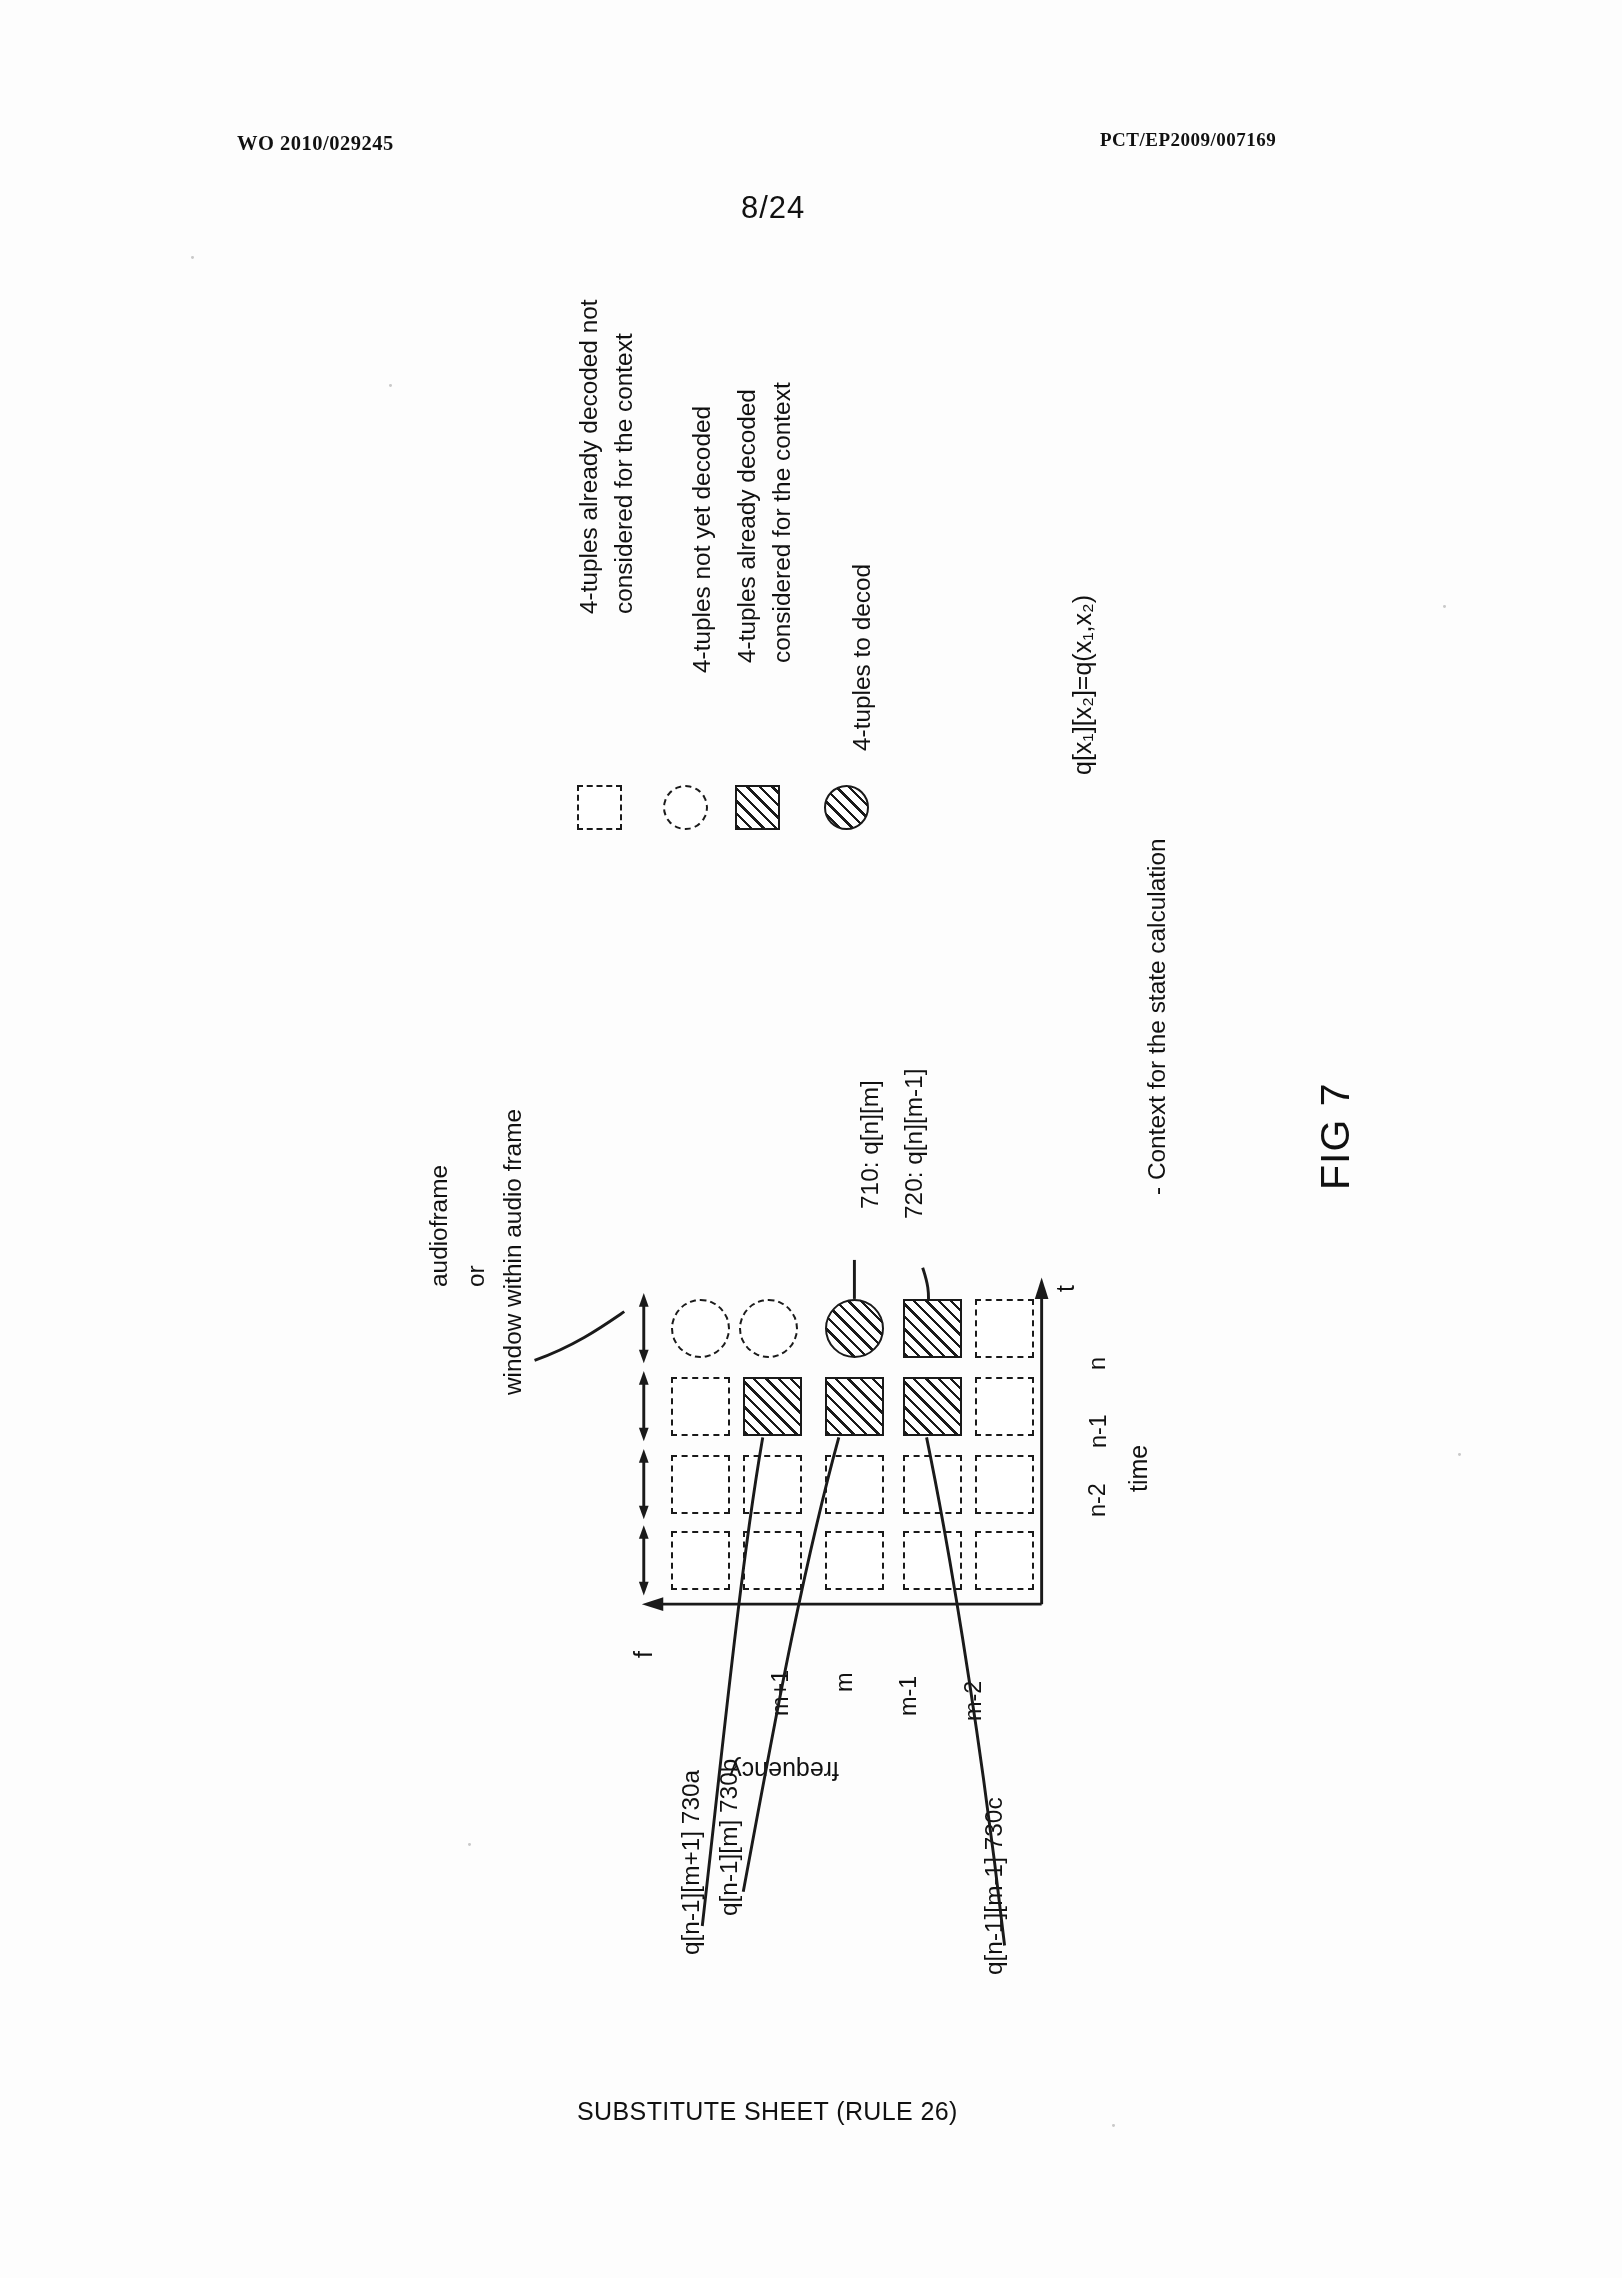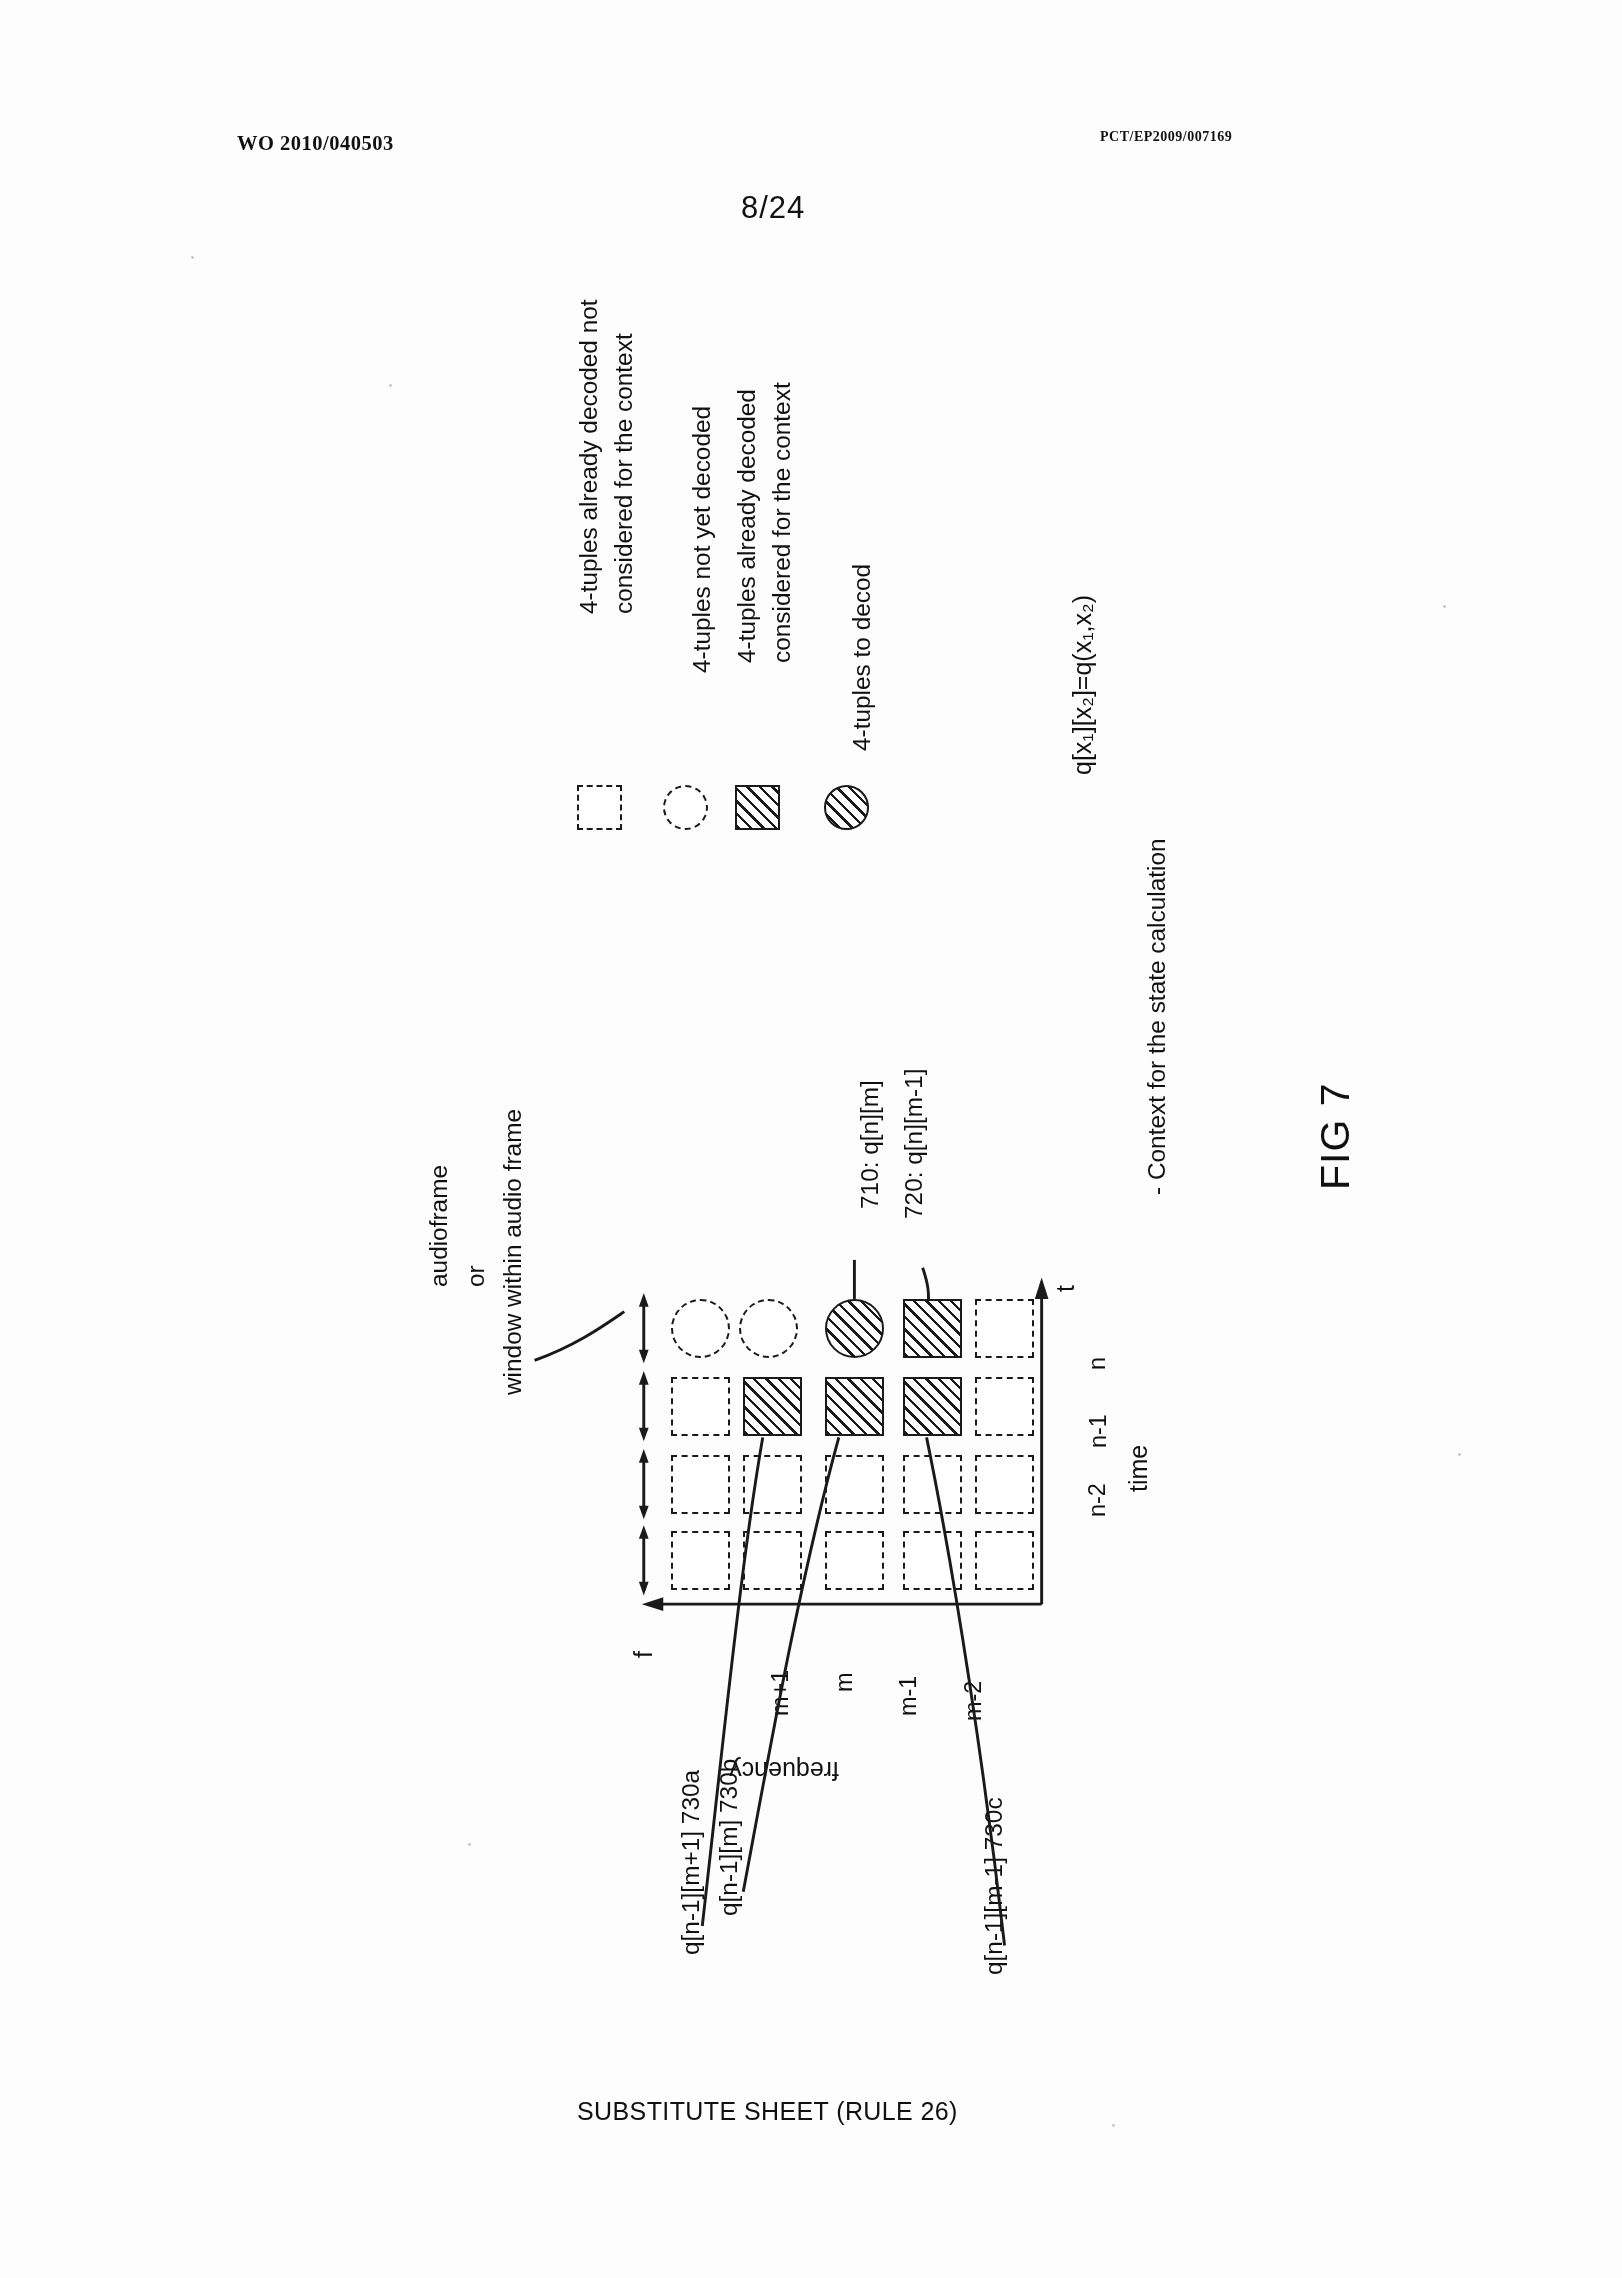--- a/index.html
+++ b/index.html
@@ -30,21 +30,21 @@
     font-family: "Liberation Serif", serif;
     font-weight: bold;
     font-size: 20.5px;
     letter-spacing: 0.5px;
   }
   .hdr-right {
     position: absolute;
     left: 1100px; top: 129px;
     font-family: "Liberation Serif", serif;
     font-weight: bold;
-    font-size: 14px;
+    font-size: 19px;
     letter-spacing: 0.5px;
   }
   .page-num {
     position: absolute;
     left: 741px; top: 190px;
     font-size: 31px;
     letter-spacing: 1px;
   }
   .footer {
     position: absolute;
@@ -130,21 +130,21 @@
     background: #c9c9c9;
     width: 2.9px; height: 2.9px;
     border-radius: 50%;
   }
 </style>
 </head>
 <body>
 
 <div class="page">
 
-  <div class="hdr-left">WO 2010/040503</div>
+  <div class="hdr-left">WO 2010/029245</div>
   <div class="hdr-right">PCT/EP2009/007169</div>
   <div class="page-num">8/24</div>
 
   <div class="legend-sym sq-dashed" style="left:577px; top:785px;"></div>
   <div class="vtext" style="left:575px; top:614px;">4-tuples already decoded not</div>
   <div class="vtext" style="left:610px; top:614px;">considered for the context</div>
 
   <div class="legend-sym circ-dashed" style="left:663px; top:785px;"></div>
   <div class="vtext" style="left:688px; top:673px;">4-tuples not yet decoded</div>
 

